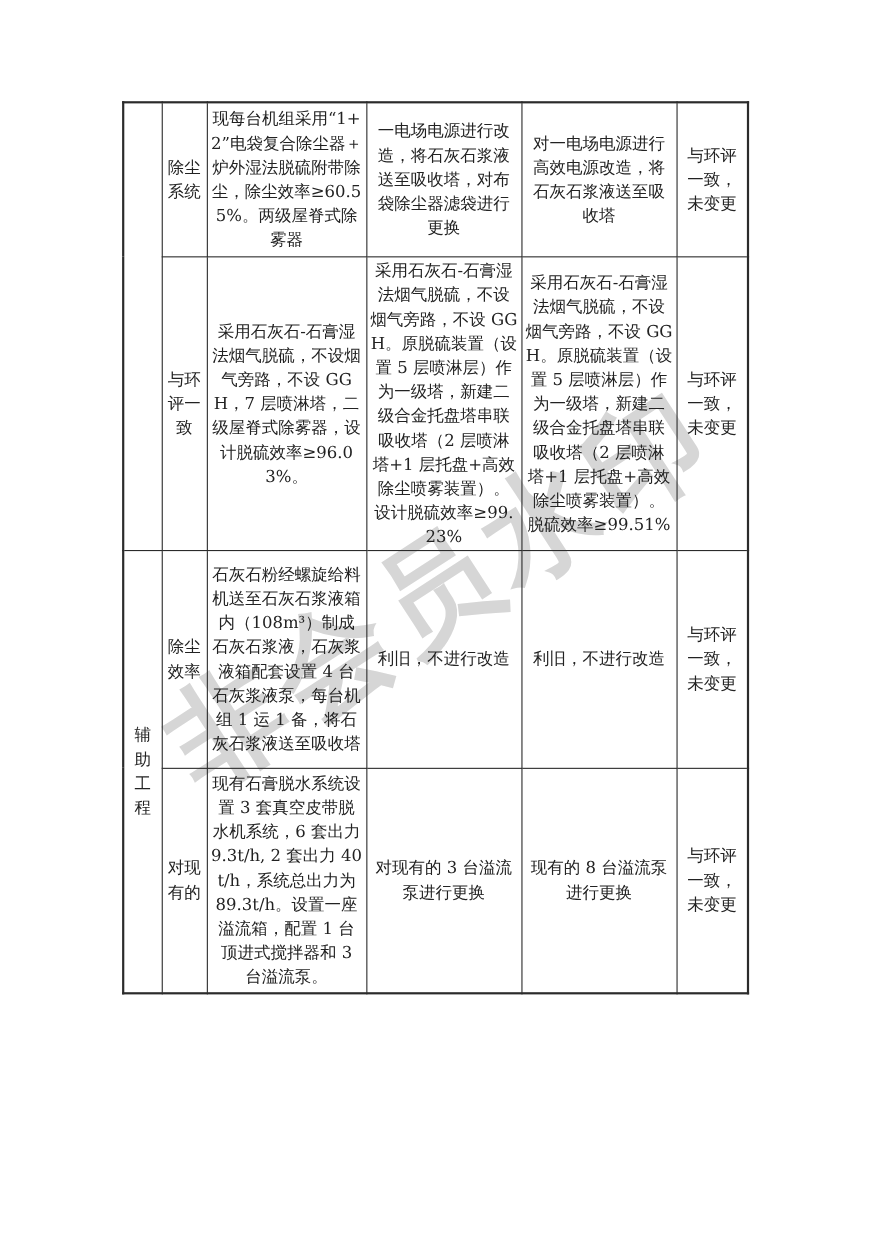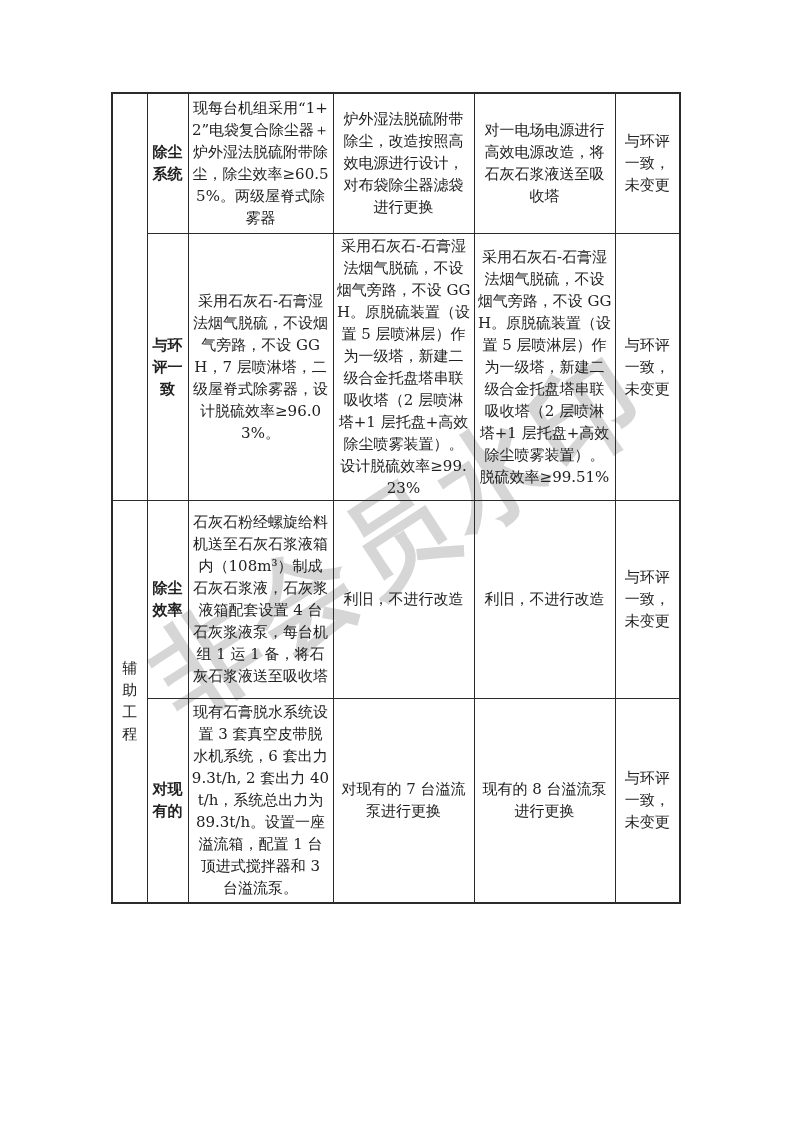--- a/index.html
+++ b/index.html
@@ -59,21 +59,20 @@
     width: 16px;
     margin: 4px auto;
     word-break: break-all;
     line-height: 22px;
   }
   .w2 {
     width: 32px;
     margin: 0 auto;
     word-break: break-all;
     line-height: 22px;
-    font-weight: bold;
   }
   .w3 {
     width: 48px;
     margin: 4px auto;
     word-break: break-all;
     line-height: 22px;
   }
 </style>
 </head>
 <body>
@@ -97,21 +96,21 @@
       <td rowspan="2">
         <div class="vtext"></div>
       </td>
       <td>
         <div class="w2">除尘系统</div>
       </td>
       <td>
         <div>现每台机组采用“1+2”电袋复合除尘器＋炉外湿法脱硫附带除尘，除尘效率≥60.55%。两级屋脊式除雾器</div>
       </td>
       <td>
-        <div>炉外湿法脱硫附带除尘，改造按照高效电源进行设计，对布袋除尘器滤袋进行更换</div>
+        <div>一电场电源进行改造，将石灰石浆液送至吸收塔，对布袋除尘器滤袋进行更换</div>
       </td>
       <td>
         <div>对一电场电源进行高效电源改造，将石灰石浆液送至吸收塔</div>
       </td>
       <td>
         <div class="w3">与环评一致，未变更</div>
       </td>
     </tr>
 
     <tr class="r2">
@@ -154,21 +153,21 @@
     </tr>
 
     <tr class="r4">
       <td>
         <div class="w2">对现有的</div>
       </td>
       <td>
         <div>现有石膏脱水系统设置 3 套真空皮带脱水机系统，6 套出力 9.3t/h, 2 套出力 40t/h，系统总出力为 89.3t/h。设置一座溢流箱，配置 1 台顶进式搅拌器和 3 台溢流泵。</div>
       </td>
       <td>
-        <div>对现有的 7 台溢流泵进行更换</div>
+        <div>对现有的 3 台溢流泵进行更换</div>
       </td>
       <td>
         <div>现有的 8 台溢流泵进行更换</div>
       </td>
       <td>
         <div class="w3">与环评一致，未变更</div>
       </td>
     </tr>
   </tbody>
     </table>

